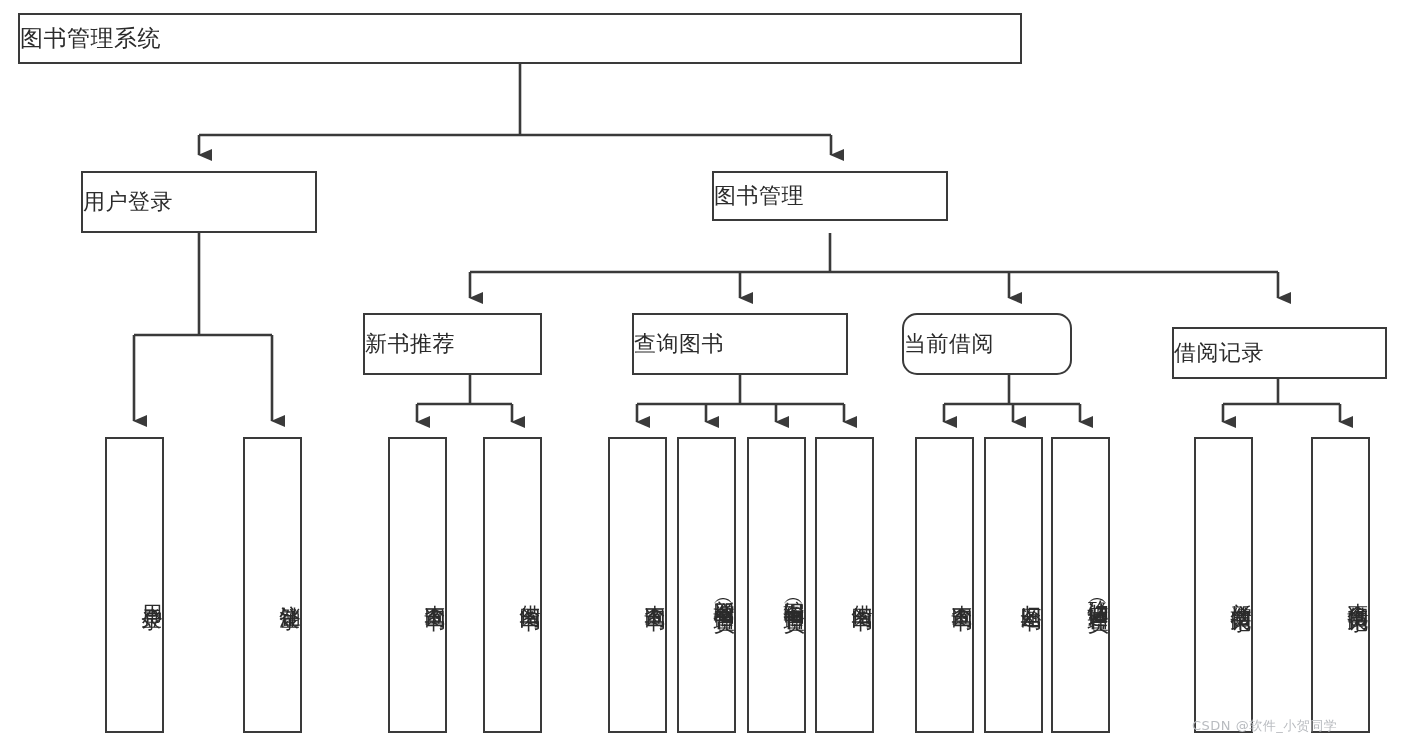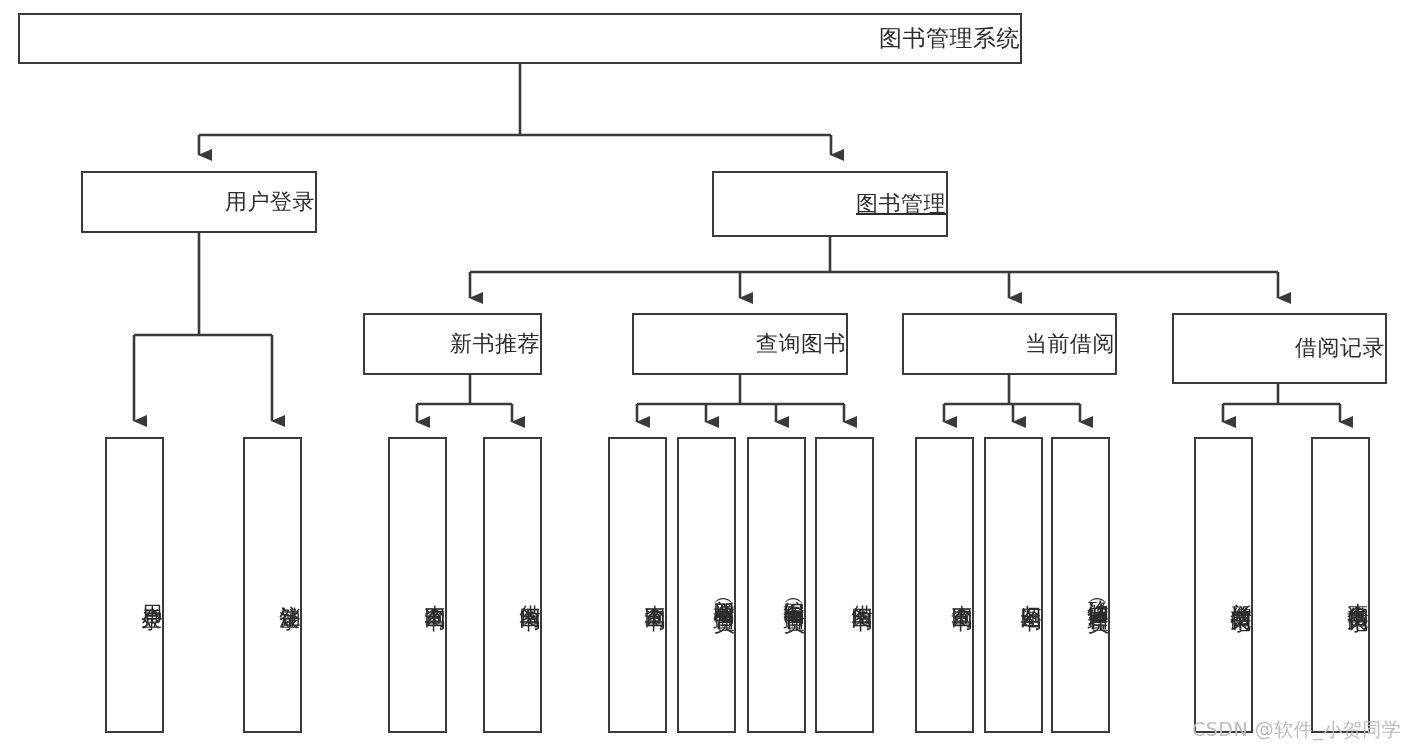--- a/index.html
+++ b/index.html
@@ -24,21 +24,21 @@
     height: 747px;
     pointer-events: none;
   }
   .node {
     position: absolute;
     box-sizing: border-box;
     border: 2px solid #3a3a3a;
     background: #ffffff;
     display: flex;
     align-items: center;
-    justify-content: flex-end;
+    justify-content: flex-start;
     color: #2b2b2b;
     z-index: 2;
   }
   .node.h {
     font-size: 22px;
     line-height: 1.1;
     letter-spacing: 0.5px;
   }
   .node.root {
     font-size: 23px;
@@ -53,21 +53,21 @@
     justify-content: center;
     line-height: 1.0;
   }
   .node.v > span {
     display: block;
     writing-mode: vertical-rl;
     text-orientation: upright;
   }
   .watermark {
     position: absolute;
-    font-size: 19px;
+    font-size: 13px;
     color: #b9bcc0;
     white-space: nowrap;
     z-index: 3;
     letter-spacing: 0.5px;
   }
 </style>
 </head>
 <body>
 
 <div id="canvas">
@@ -123,37 +123,37 @@
   </svg>
 
   <div class="node h root" style="left:18px; top:13px; width:1004px; height:51px;">
     <span>图书管理系统</span>
   </div>
 
   <div class="node h" style="left:81px; top:171px; width:236px; height:62px;">
     <span>用户登录</span>
   </div>
 
-  <div class="node h" style="left:712px; top:171px; width:236px; height:66px;text-decoration:underline;">
+  <div class="node h" style="left:712px; top:171px; width:236px; height:50px;">
     <span>图书管理</span>
   </div>
 
   <div class="node h" style="left:363px; top:313px; width:179px; height:62px;">
     <span>新书推荐</span>
   </div>
 
   <div class="node h" style="left:632px; top:313px; width:216px; height:62px;">
     <span>查询图书</span>
   </div>
 
-  <div class="node h" style="left:902px; top:313px; width:215px; height:62px;">
+  <div class="node h" style="left:902px; top:313px; width:170px; height:62px;border-radius:15px;">
     <span>当前借阅</span>
   </div>
 
-  <div class="node h" style="left:1172px; top:313px; width:215px; height:71px;">
+  <div class="node h" style="left:1172px; top:327px; width:215px; height:52px;">
     <span>借阅记录</span>
   </div>
 
   <div class="node v" style="left:105px; top:437px; width:59px; height:296px;">
     <span>用户登录</span>
   </div>
 
   <div class="node v" style="left:243px; top:437px; width:59px; height:296px;">
     <span>注销登录</span>
   </div>

